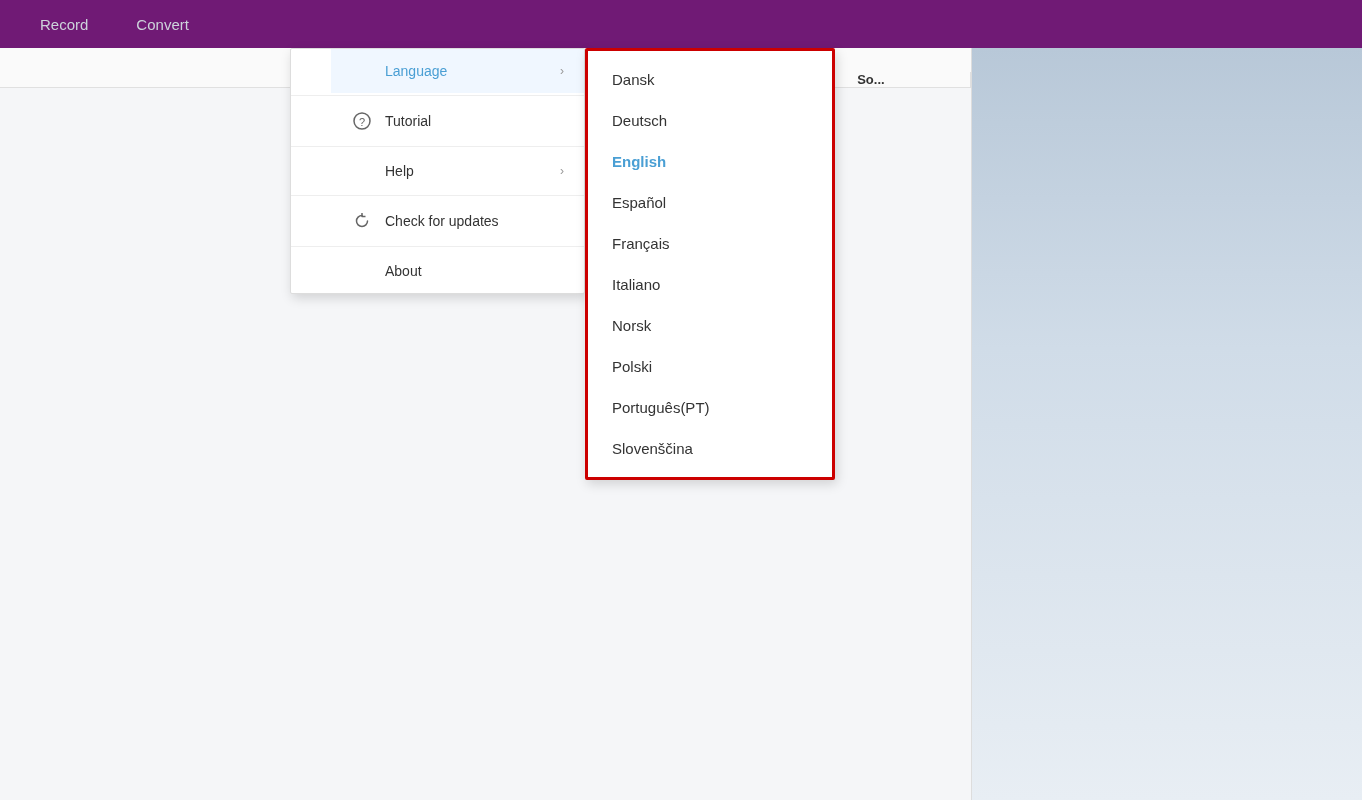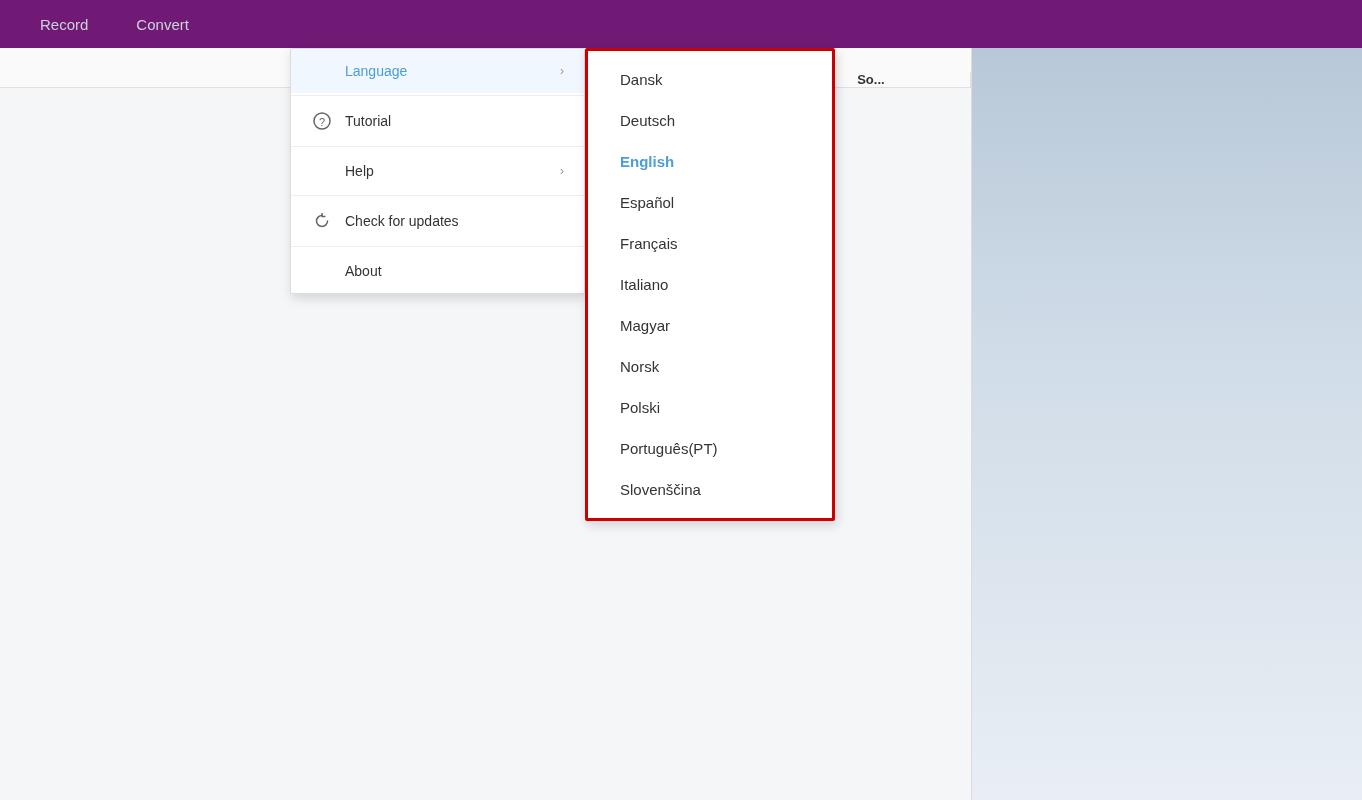--- a/index.html
+++ b/index.html
@@ -102,20 +102,21 @@
       z-index: 200;
     }
     .menu-item {
       display: flex;
       align-items: center;
       padding: 14px 20px;
       font-size: 14px;
       color: #333;
       cursor: pointer;
       position: relative;
+      margin-left: 40px;
     }
     .menu-item.active {
       background: #f0f7ff;
       color: #4a9fd4;
     }
     .menu-item-icon {
       width: 22px;
       margin-right: 12px;
       display: flex;
       align-items: center;
@@ -146,21 +147,21 @@
       left: 585px;
       width: 250px;
       background: #fff;
       border: 3px solid #cc0000;
       box-shadow: 2px 4px 12px rgba(0,0,0,0.15);
       border-radius: 2px;
       z-index: 300;
       padding: 8px 0;
     }
     .lang-item {
-      padding: 12px 32px;
+      padding: 12px 24px;
       font-size: 15px;
       color: #333;
       cursor: pointer;
       display: block;
     }
     .lang-item.selected { color: #4a9fd4; font-weight: bold; }
 
     
     .language-submenu { overflow-y: auto; max-height: 752px; }
   </style>
@@ -250,21 +251,20 @@
     </div>
 
     <div class="language-submenu">
 
     <span class="lang-item">Dansk</span>
         <span class="lang-item">Deutsch</span>
         <span class="lang-item selected">English</span>
         <span class="lang-item">Español</span>
         <span class="lang-item">Français</span>
         <span class="lang-item">Italiano</span>
-        <span class="lang-item">Magyar</span>
         <span class="lang-item">Norsk</span>
         <span class="lang-item">Polski</span>
         <span class="lang-item">Português(PT)</span>
         <span class="lang-item">Slovenščina</span>
       </div>
 
   </div>
 </div>
 
 </body></html>

